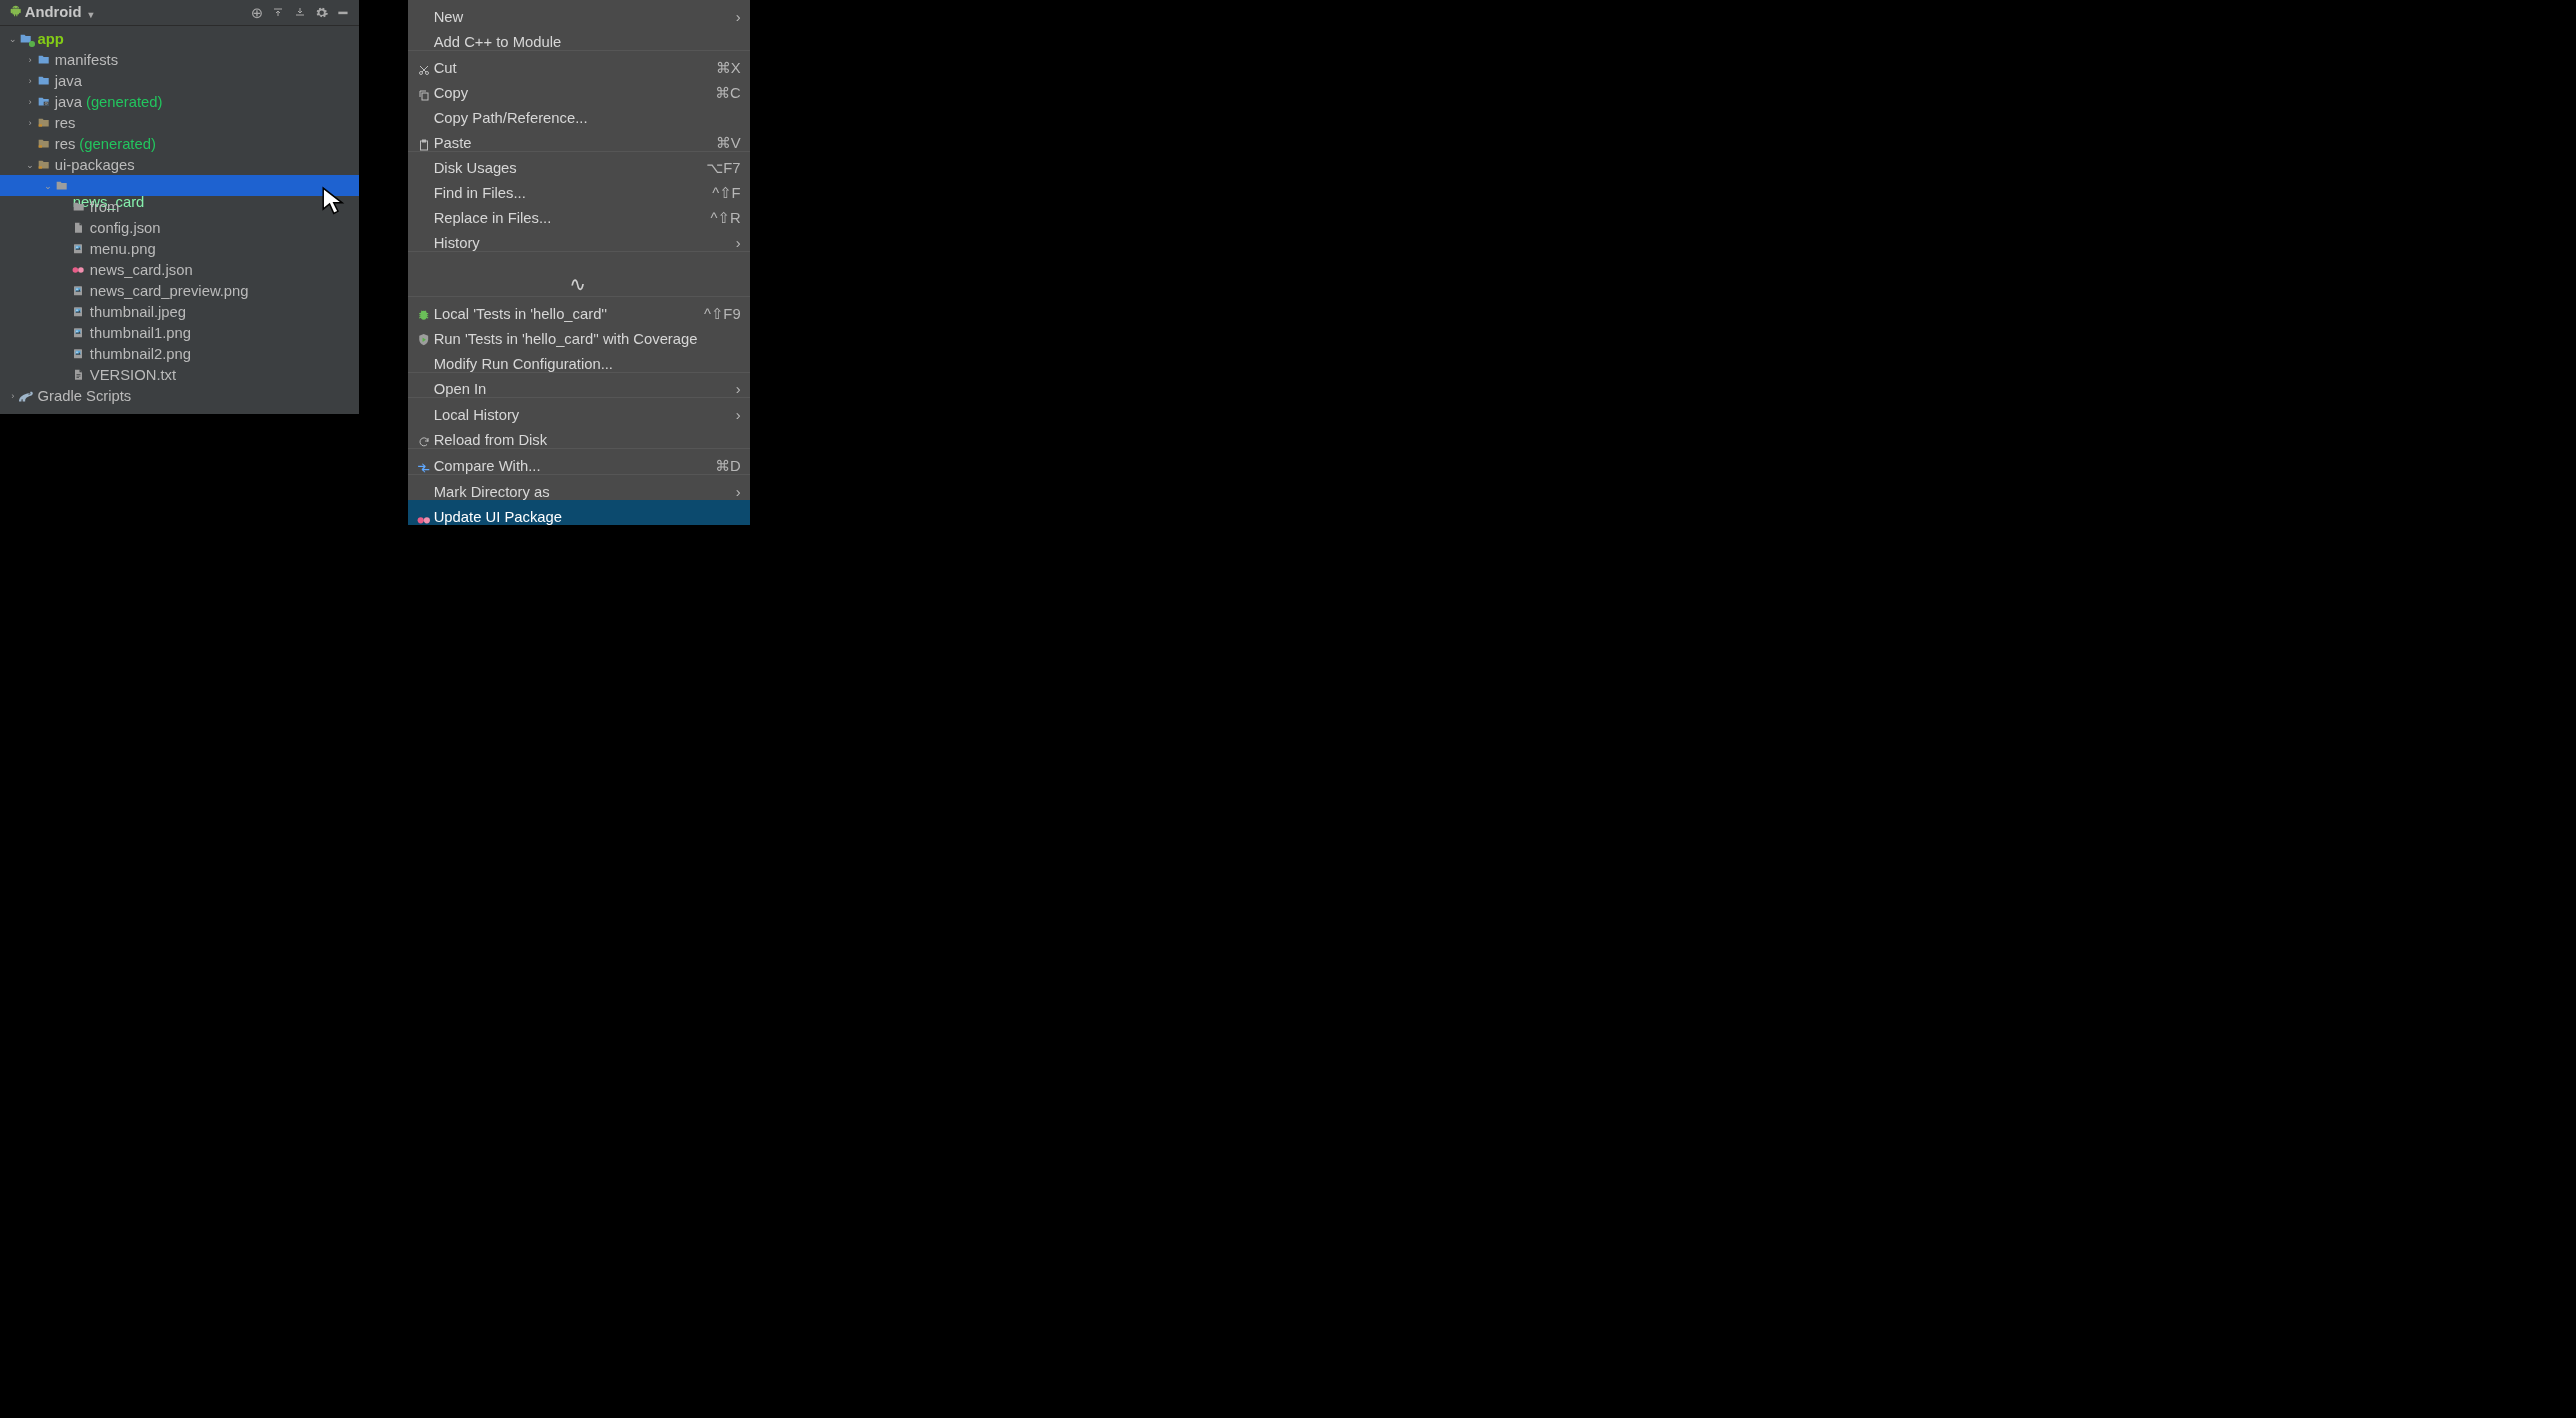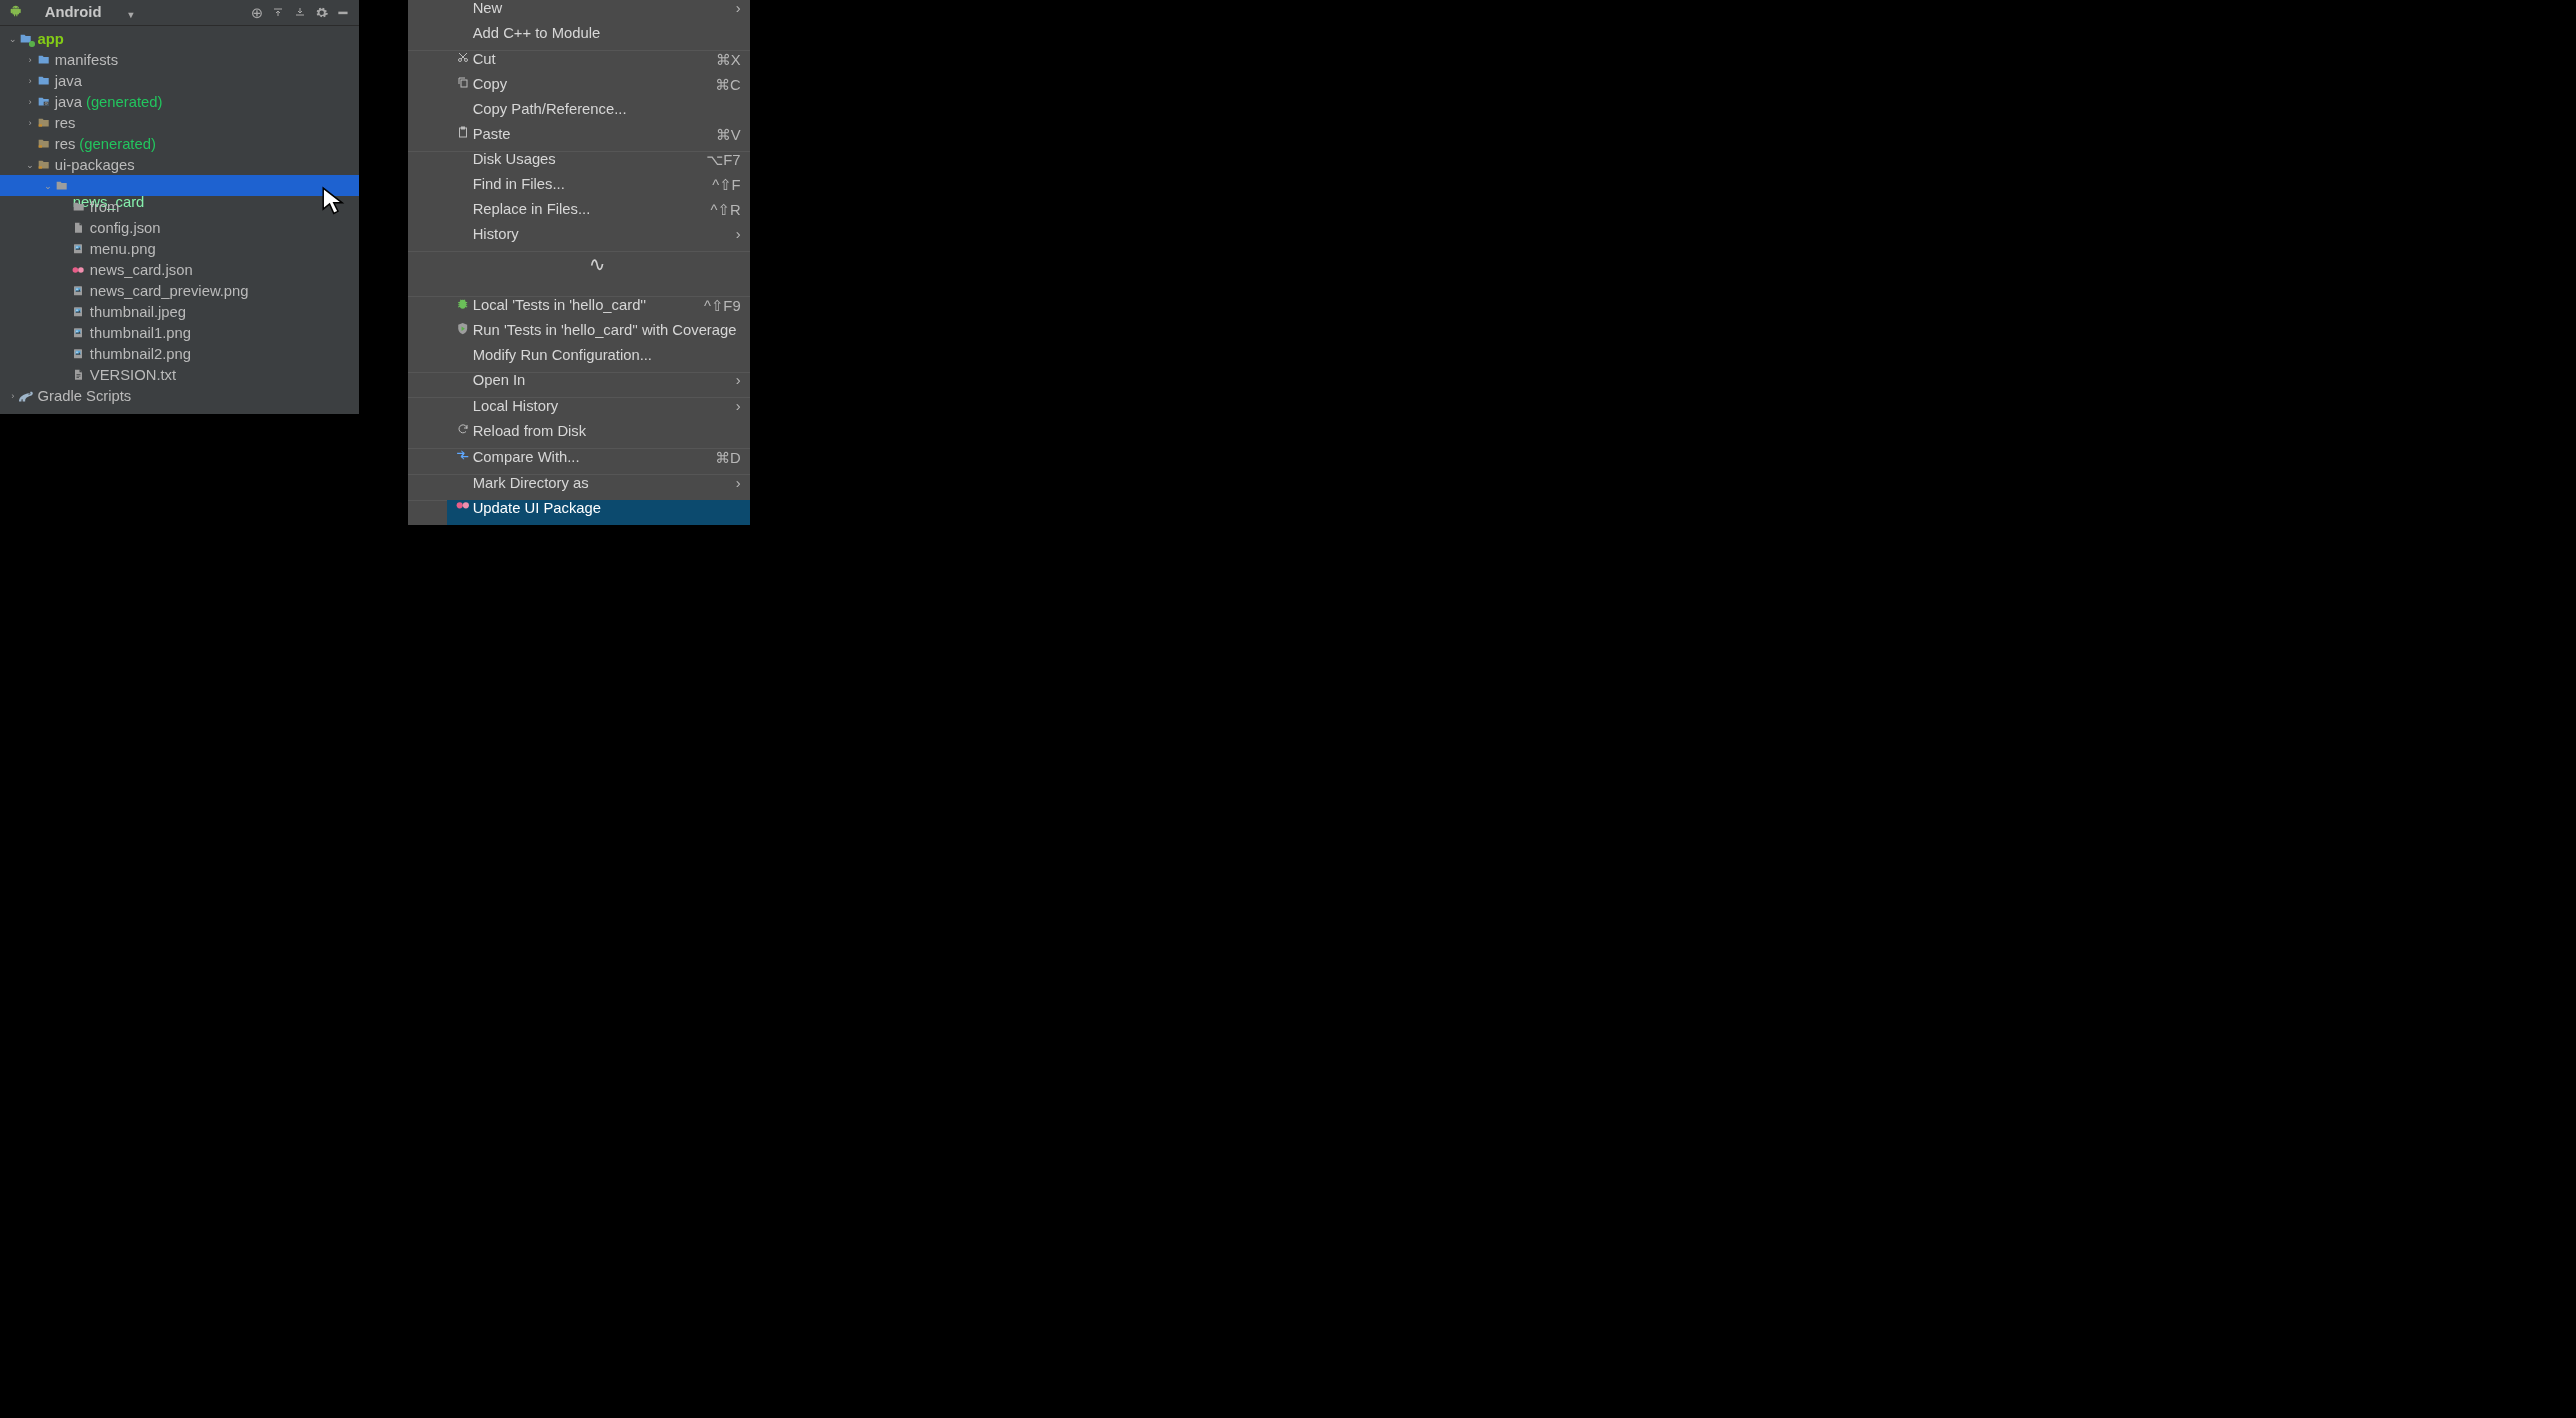--- a/index.html
+++ b/index.html
@@ -23,21 +23,21 @@
     }
 
     .panel-header {
       display: flex;
       align-items: center;
       height: 25.5px;
       padding: 0 5.4px 0 9.4px;
       border-bottom: 0.7px solid #2b2b2b;
       background: #3c3f41;
     }
-    .panel-header .left { display: flex; align-items: flex-end; gap: 22px; }
+    .panel-header .left { display: flex; align-items: flex-end; gap: 2px; }
     .panel-header .spacer { flex: 1; }
     .panel-header .icon-btn {
       color: #a9a9a9;
       width: 21.5px; height: 20px;
       display: inline-flex; align-items: center; justify-content: center;
       font-size: 14.8px;
     }
     .panel-title { color: #c8c8c8; font-weight: 600; }
     .android-robot { color:#86ba4e; font-size:13.4px; }
     .dropdown-caret { color:#a9a9a9; font-size:9.4px; margin-left:2.7px; }
@@ -106,24 +106,23 @@
     .menu {
       position: absolute;
       left: 408px;
       top: 0;
       width: 342px;
       background: #4a4a4a;
       box-shadow: 0 1.3px 4px rgba(0,0,0,.4);
     }
     .mrow {
       display: flex;
-      align-items: flex-start;
+      align-items: flex-end;
       height: 25px;
       padding: 0 9.4px 0 6.7px;
-      margin-left: 39px;
     }
     .mrow.loading { height: 44px; justify-content:center; }
     .mrow .micon {
       width: 19px;
       display: inline-flex; align-items:center; justify-content:center;
       color:#bdbdbd; font-size:12px;
     }
     .mrow .mlabel { color: #d7d7d7; flex: 1; }
     .mrow .mshort { color:#b7b7b7; font-family: inherit; }
     .mrow .arrow  { color:#b7b7b7; margin-left:5.4px; }

